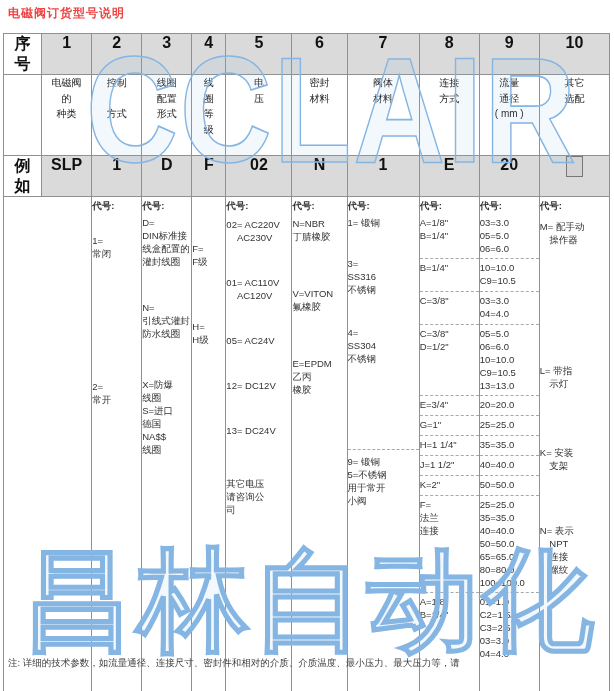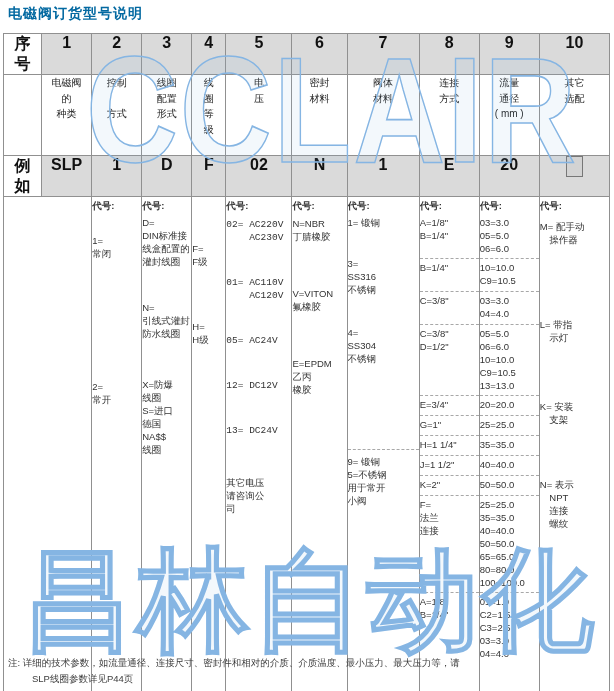--- a/index.html
+++ b/index.html
@@ -1,18 +1,18 @@
 <!DOCTYPE html>
 <html><head>
 <meta charset="utf-8">
 <style>
   html,body{margin:0;padding:0;background:#fff;font-family:"Liberation Sans","DejaVu Sans",sans-serif;}
   .page{position:relative;width:614px;height:691px;background:#fff;overflow:hidden;}
 
-  .title{position:absolute;left:8px;top:5px;font-size:14px;font-weight:bold;color:#0369a1;letter-spacing:1px;}
+  .title{position:absolute;left:8px;top:5px;font-size:12px;font-weight:bold;color:#ef4444;letter-spacing:1px;}
 
   table.order{position:absolute;left:3px;top:33px;width:607px;border-collapse:collapse;table-layout:fixed;
     border:1px solid #8a8a8a;border-bottom:4px solid #b3b3b3;background:#fff;}
   table.order td{border:1px solid #909090;vertical-align:top;padding:0;overflow:hidden;}
   .shade{background:#dadada;}
   .pre{white-space:pre-line;}
 
   .row-head td{height:30px;text-align:center;vertical-align:middle;font-weight:bold;font-size:16px;color:#111;}
   .seq-cell{font-size:11px;line-height:1.25;font-weight:bold;background:#fff;}
   .row-desc td{height:80px;font-size:10px;color:#222;text-align:center;padding-top:8px;line-height:1.55;}
@@ -30,21 +30,21 @@
 
   .c3{line-height:14.5px;}
   .c3 div.group:nth-of-type(1){margin-top:4px;}
   .c3 div.group:nth-of-type(2){margin-top:33px;}
   .c3 div.group:nth-of-type(3){margin-top:38px;}
 
   .c4{line-height:15px;padding-top:45px !important;}
   .c4 div.group:nth-of-type(2){margin-top:52px;}
 
   .c5{line-height:16px;}
-  .c5 div.group{margin-top:32px;font-family:Liberation Mono, monospace;}
+  .c5 div.group{margin-top:32px;}
   .c5 div.group:nth-of-type(1){margin-top:6px;}
   .c5 div.group:nth-of-type(6){margin-top:40px;}
 
   .c6{line-height:15px;}
   .c6 div.group{margin-top:44px;}
   .c6 div.group:nth-of-type(1){margin-top:5px;}
 
   .c7{line-height:14px;}
   .c7 div.group:nth-of-type(1){margin-top:4px;}
   .c7 div.group:nth-of-type(2){margin-top:28px;}
@@ -61,21 +61,21 @@
   .c8 div.group:nth-of-type(5),.c9 div.group:nth-of-type(5){min-height:15px;}
   .c8 div.group:nth-of-type(6),.c9 div.group:nth-of-type(6){min-height:15px;}
   .c8 div.group:nth-of-type(7),.c9 div.group:nth-of-type(7){min-height:15px;}
   .c8 div.group:nth-of-type(8),.c9 div.group:nth-of-type(8){min-height:15px;}
   .c8 div.group:nth-of-type(9),.c9 div.group:nth-of-type(9){min-height:15px;}
   .c8 div.group:nth-of-type(10),.c9 div.group:nth-of-type(10){min-height:92px;}
   .c8 div.group:nth-of-type(11),.c9 div.group:nth-of-type(11){min-height:64px;}
 
   .c10{line-height:14px;}
   .c10 div.group:nth-of-type(1){margin-top:8px;}
-  .c10 div.group:nth-of-type(2){margin-top:72px;}
+  .c10 div.group:nth-of-type(2){margin-top:118px;}
   .c10 div.group:nth-of-type(3){margin-top:56px;}
   .c10 div.group:nth-of-type(4){margin-top:52px;}
 
   .wm{position:absolute;font-weight:bold;pointer-events:none;white-space:nowrap;z-index:5;
       color:rgba(140,185,230,0.10);-webkit-text-stroke:1.6px #85b5e3;}
   .wm-top{left:86px;top:24px;font-size:150px;transform:scaleX(0.85);transform-origin:left top;letter-spacing:2px;}
   .wm-bottom{left:22px;top:526px;font-size:112px;letter-spacing:3px;}
   .wm-corner{position:absolute;right:6px;top:651px;font-size:19px;font-weight:bold;color:#0a0a0a;z-index:7;letter-spacing:0.5px;}
 
   .note{position:absolute;left:8px;top:655px;width:600px;font-size:9.5px;color:#3c3c3c;line-height:16px;z-index:6;}
@@ -390,17 +390,16 @@
           </td>
     </tr>
   </tbody>
     </table>
 
   <div class="wm wm-top">CCLAIR</div>
   <div class="wm wm-bottom">昌林自动化</div>
 
   <div class="note">
     <div><span>注:</span> <span>详细的技术参数，如流量通径、连接尺寸、密封件和相对的介质、介质温度、最小压力、最大压力等，请</span></div>
-    <div class="l2">SLP线圈参数详见P44页</div>
   </div>
 
 
 </div>
 
 </body></html>

